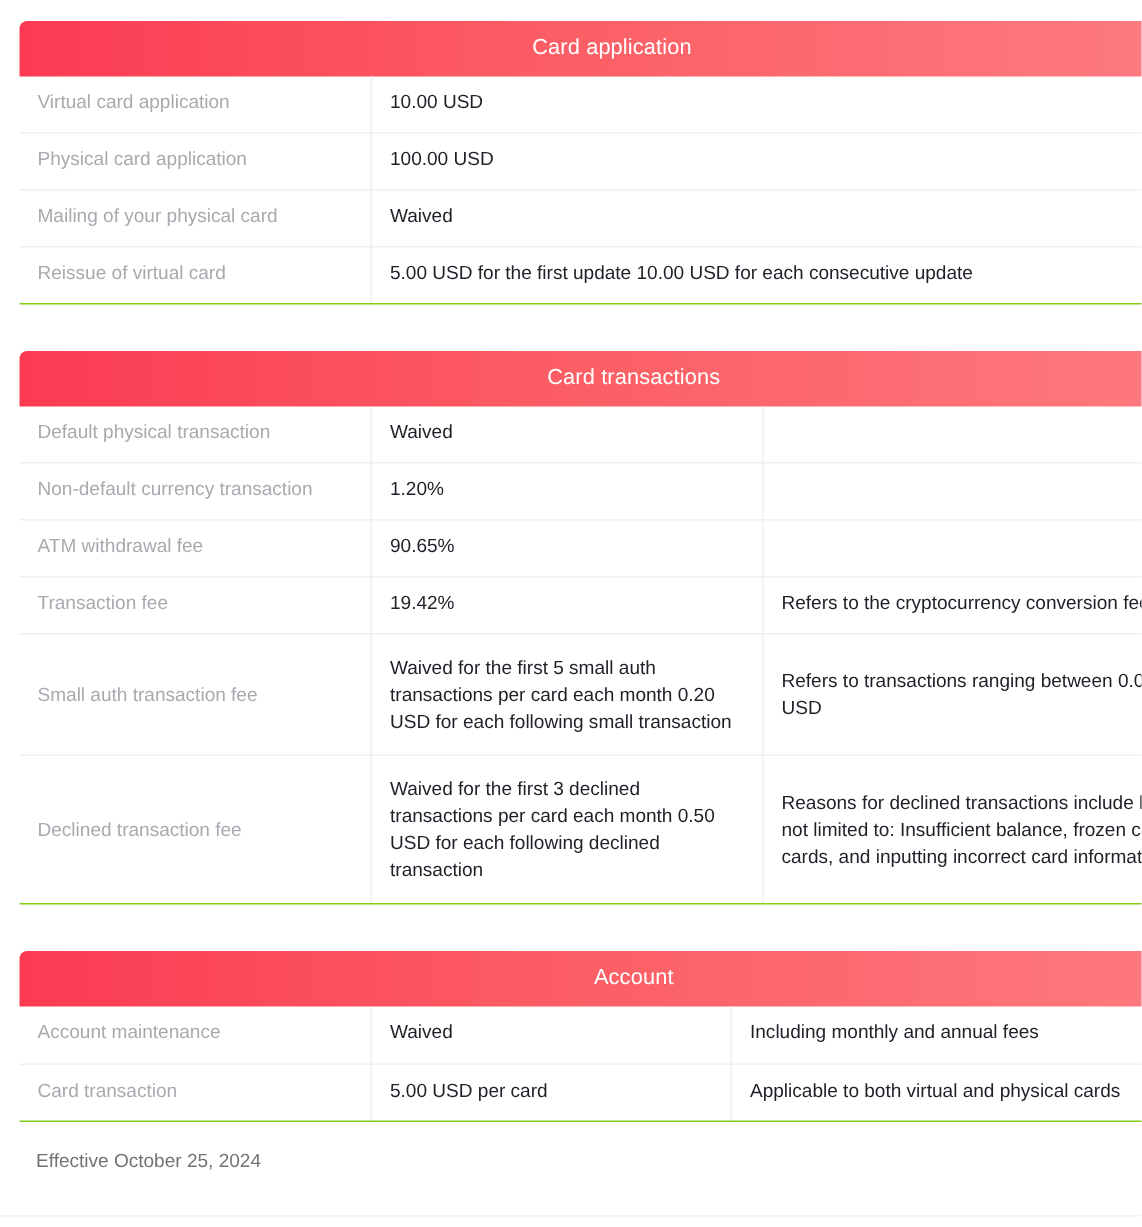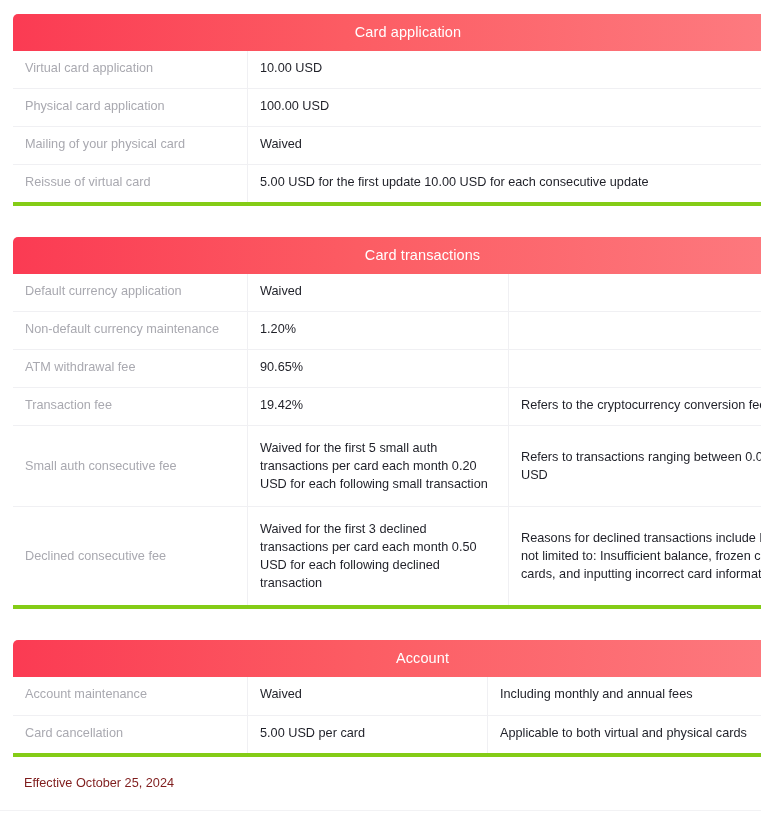--- a/index.html
+++ b/index.html
@@ -45,21 +45,21 @@
     caption-side: top;
   }
 
   .fee-table td {
     border-bottom: 1px solid #f0f0f3;
     border-right: 1px solid #f0f0f3;
     vertical-align: middle;
     padding: 8px 16px 11px 12px;
     line-height: 1.42;
   }
-  .fee-table tr:last-child td { border-bottom: 4px solid #84cc16; }
+  .fee-table tr:last-child td { border-bottom: 1px solid #84cc16; }
   .fee-table td.cell-last { border-right: none; }
 
   .col-label {
     width: 206px;
     color: #a9a9b0;
     font-size: 12.7px;
     padding-left: 11px;
   }
   .col-value {
     color: #1f2028;
@@ -83,21 +83,21 @@
   .t2 .col-note  { width: 295px; }
 
   
   .t3 .col-label { width: 206px; }
   .t3 .col-value { width: 211px; }
   .t3 .col-note  { width: 316px; }
 
   .tall td { padding-top: 13px; padding-bottom: 13px; }
 
   .effective {
-    color: #7f1d1d;
+    color: #737373;
     font-size: 12.7px;
     padding: 19px 0 0 11px;
   }
   .bottom-rule {
     position: absolute;
     left: 0;
     right: 0;
     top: 810px;
     height: 1px;
     background: #f2f2f4;
@@ -127,62 +127,62 @@
         <td class="col-label">Reissue of virtual card</td>
         <td class="col-value cell-last">5.00 USD for the first update 10.00 USD for each consecutive update</td>
       </tr>
     </tbody>
   </table>
 
   <table class="fee-table t2">
     <caption class="table-caption">Card transactions</caption>
     <tbody>
       <tr>
-        <td class="col-label">Default currency application</td>
+        <td class="col-label">Default physical transaction</td>
         <td class="col-value">Waived</td>
         <td class="col-note cell-last"></td>
       </tr>
       <tr>
-        <td class="col-label">Non-default currency maintenance</td>
+        <td class="col-label">Non-default currency transaction</td>
         <td class="col-value">1.20%</td>
         <td class="col-note cell-last"></td>
       </tr>
       <tr>
         <td class="col-label">ATM withdrawal fee</td>
         <td class="col-value">90.65%</td>
         <td class="col-note cell-last"></td>
       </tr>
       <tr>
         <td class="col-label">Transaction fee</td>
         <td class="col-value">19.42%</td>
         <td class="col-note cell-last">Refers to the cryptocurrency conversion fee</td>
       </tr>
       <tr class="tall">
-        <td class="col-label">Small auth consecutive fee</td>
+        <td class="col-label">Small auth transaction fee</td>
         <td class="col-value">Waived for the first 5 small auth transactions per card each month 0.20 USD for each following small transaction</td>
         <td class="col-note cell-last">Refers to transactions ranging between 0.00-1.00 USD</td>
       </tr>
       <tr class="tall">
-        <td class="col-label">Declined consecutive fee</td>
+        <td class="col-label">Declined transaction fee</td>
         <td class="col-value">Waived for the first 3 declined transactions per card each month 0.50 USD for each following declined transaction</td>
         <td class="col-note cell-last">Reasons for declined transactions include but are not limited to: Insufficient balance, frozen cards, lost cards, and inputting incorrect card information</td>
       </tr>
     </tbody>
   </table>
 
   <table class="fee-table t3 last">
     <caption class="table-caption">Account</caption>
     <tbody>
       <tr>
         <td class="col-label">Account maintenance</td>
         <td class="col-value">Waived</td>
         <td class="col-note cell-last">Including monthly and annual fees</td>
       </tr>
       <tr>
-        <td class="col-label">Card cancellation</td>
+        <td class="col-label">Card transaction</td>
         <td class="col-value">5.00 USD per card</td>
         <td class="col-note cell-last">Applicable to both virtual and physical cards</td>
       </tr>
     </tbody>
   </table>
 
   <div class="effective">Effective October 25, 2024</div>
 
   <div class="bottom-rule"></div>
 </div>

